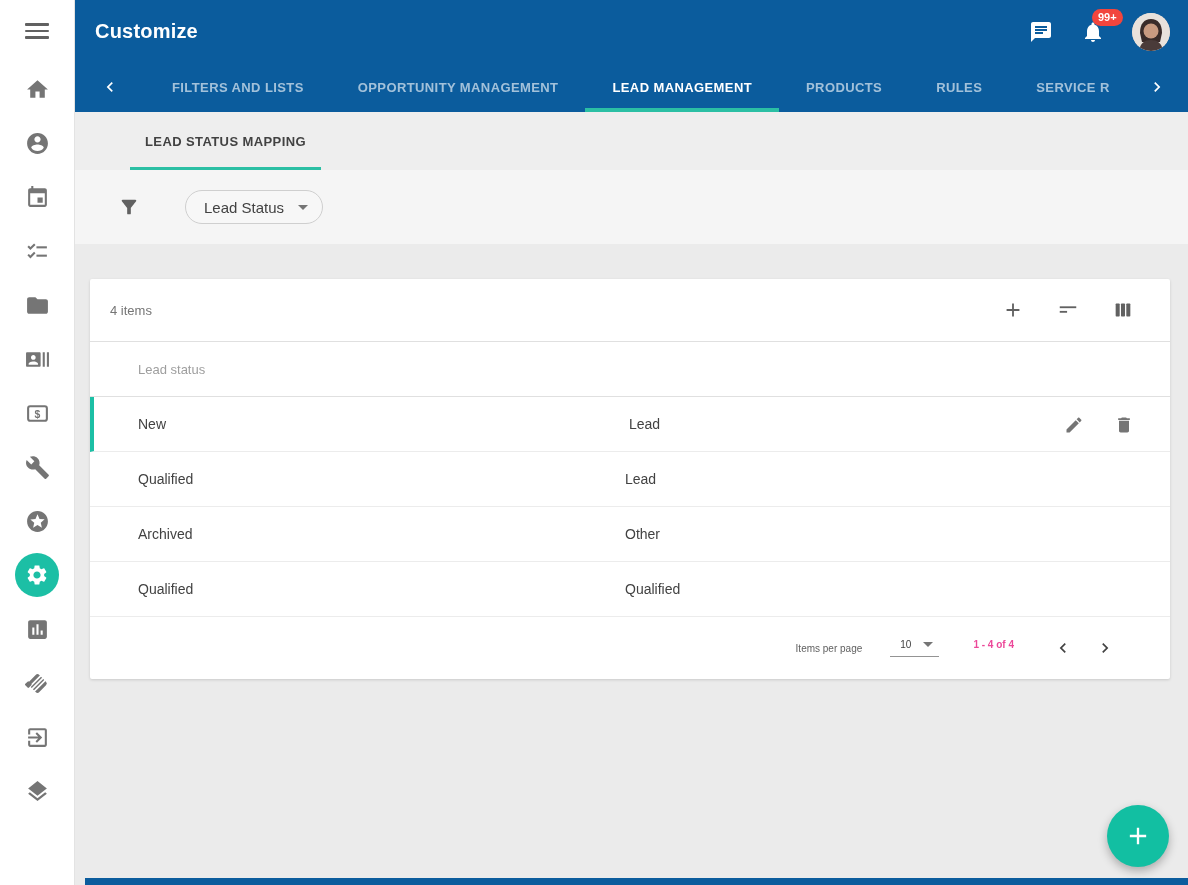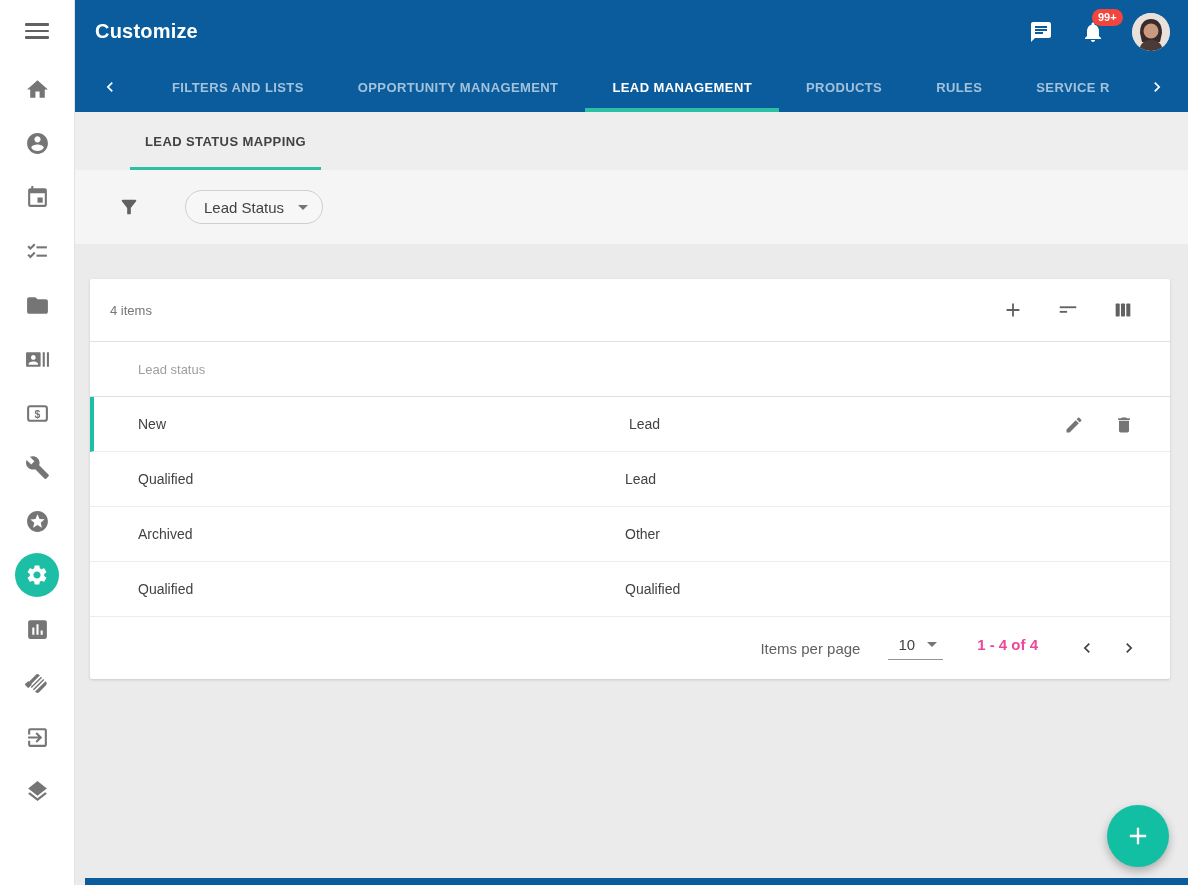--- a/index.html
+++ b/index.html
@@ -80,21 +80,21 @@
   .sort-arrow { width:15px; height:15px; fill:#455A64; }
 
   .trow { height:55px; display:flex; align-items:center; border-bottom:1px solid #ECECEC;
     font-size:14px; color:#424242; position:relative; }
   .trow.selected { border-left:4px solid #1CBFA5; }
   .trow.selected .col1 { padding-left:44px; }
   .row-actions { position:absolute; right:36px; top:0; height:55px; display:flex; align-items:center; gap:30px; }
   .row-actions svg { width:20px; height:20px; fill:#757575; cursor:pointer; }
 
   .card-footer { height:62px; display:flex; align-items:center; justify-content:flex-end;
-    padding-right:20px; font-size:15px; color:#616161; gap:0; }
+    padding-right:44px; font-size:10px; color:#616161; gap:0; }
   .pp-label { margin-right:28px; }
   .page-size { display:flex; align-items:center; gap:12px; border-bottom:1px solid #949494;
     padding:0 6px 6px 10px; cursor:pointer; color:#424242; }
   .ps-caret { width:0; height:0; border-left:5px solid transparent; border-right:5px solid transparent;
     border-top:5px solid #757575; }
   .range { margin:0 28px 8px 34px; color:#ec4899;font-weight:bold; }
   .pg-btn { width:42px; height:40px; display:flex; align-items:center; justify-content:center; cursor:pointer; }
   .pg-btn svg { width:20px; height:20px; fill:#424242; }
 
   

